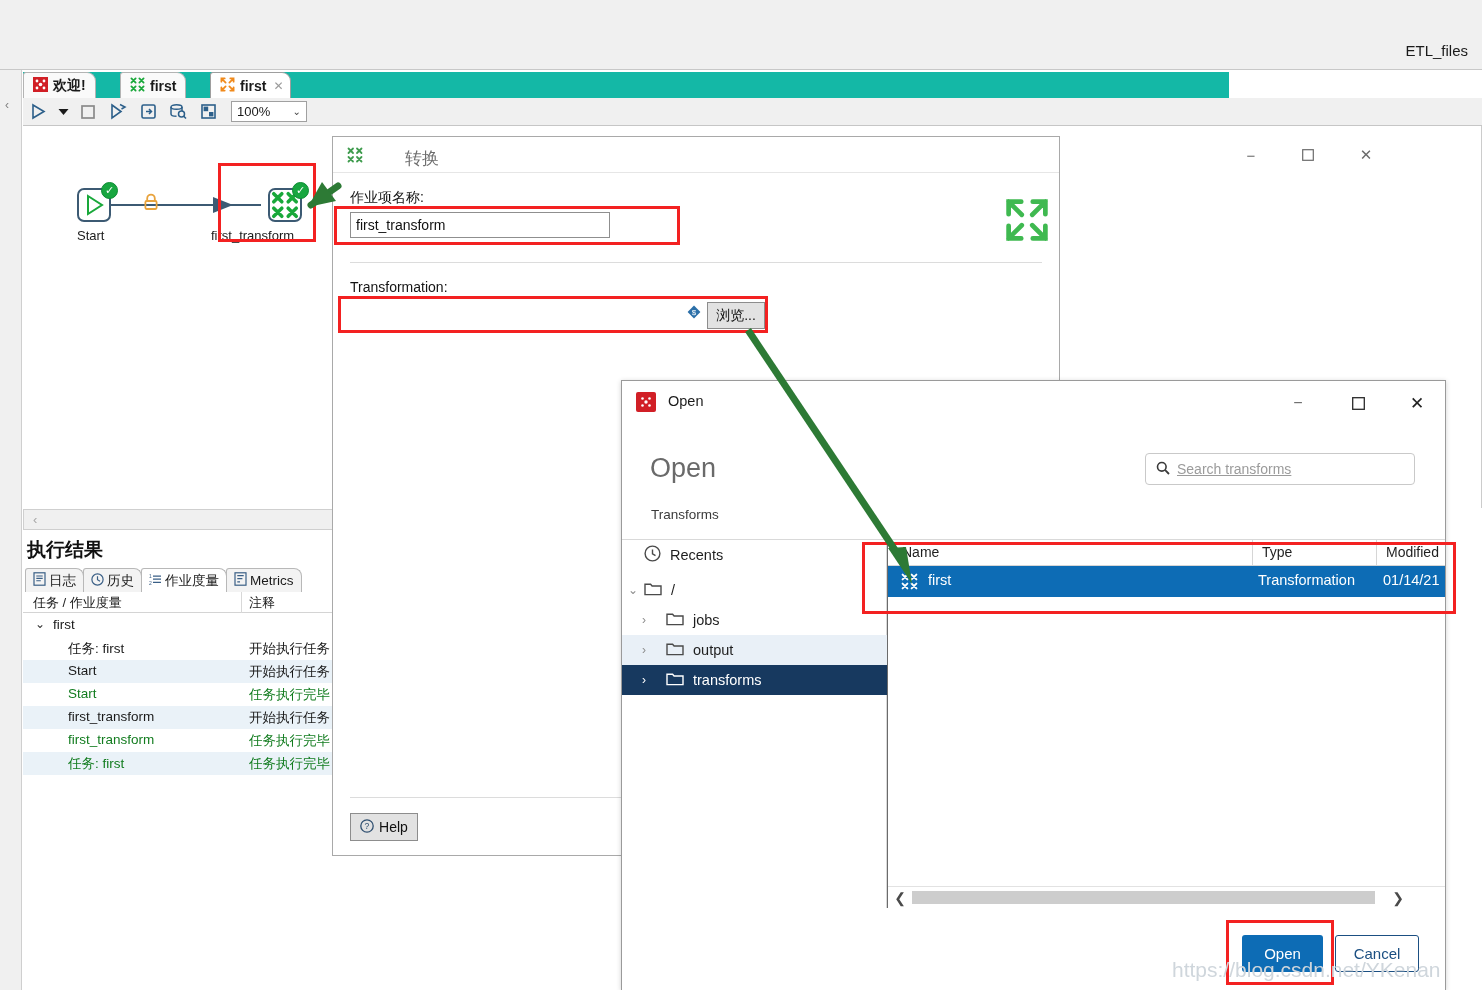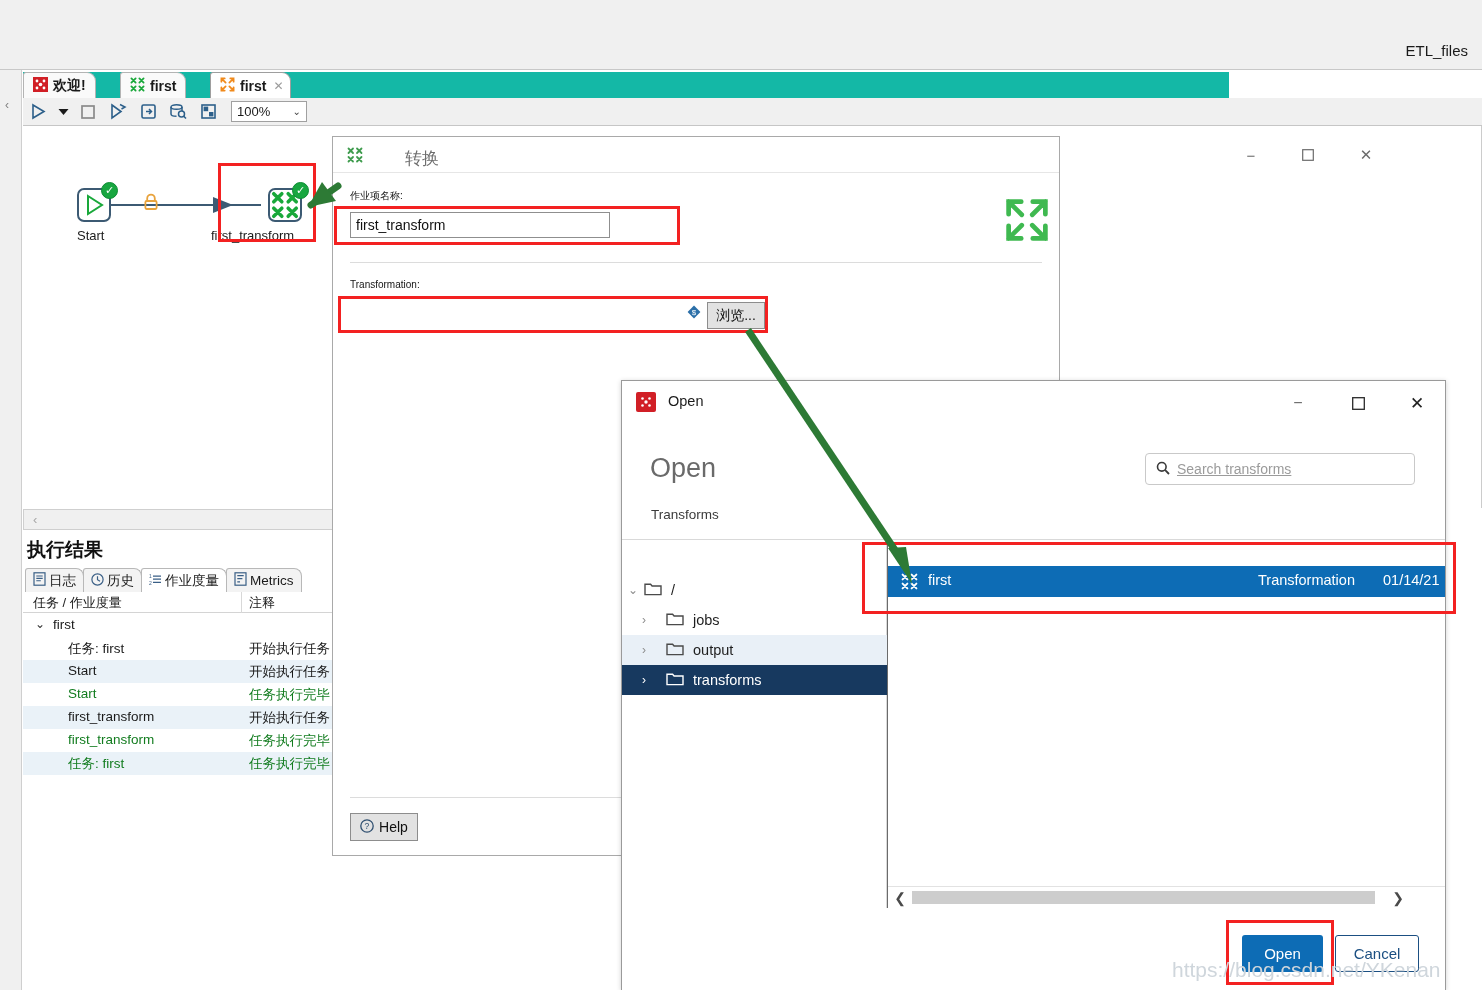--- a/index.html
+++ b/index.html
@@ -64,21 +64,21 @@
   .rrow .c{position:absolute;left:226px;top:3px;text-align:right;}
   .rrow.alt{background:#eaf2f8;}
 
   
   .dlg-tr{position:absolute;left:332px;top:136px;width:728px;height:720px;background:#fff;border:1px solid #a9a9a9;}
   .dlg-tr .titlebar{position:absolute;left:0;top:0;width:726px;height:36px;background:#fff;border-bottom:1px solid #e6e6e6;}
   .dlg-tr .tb-title{position:absolute;left:40px;top:10px;font-size:17px;color:#6e6e6e;margin-left:32px;}
   .dlg-tr .tb-icon{position:absolute;left:14px;top:10px;}
   .wbtn{position:absolute;top:6px;width:30px;height:24px;display:flex;align-items:center;justify-content:center;color:#6b6b6b;font-size:15px;}
 
-  .lbl{position:absolute;font-size:10px;color:#141414;}
+  .lbl{position:absolute;font-size:14px;color:#141414;}
   .txtin{position:absolute;height:26px;border:1px solid #8f8f8f;background:#fff;font-size:14px;
          padding:0 5px;line-height:24px;color:#111;}
   .hr{position:absolute;height:1px;background:#dcdcdc;}
   .varicon{position:absolute;color:#2b6fa8;font-size:14px;}
   .btn-grey{position:absolute;background:#e2e2e2;border:1px solid #8d8d8d;font-size:14px;
             display:flex;align-items:center;justify-content:center;gap:5px;color:#111;}
 
   .tabstrip{position:absolute;left:349px;top:348px;height:25px;display:flex;}
   .ttab{height:25px;display:flex;align-items:center;padding:0 8px;font-size:14.5px;
         border:1px solid #b4b4b4;border-bottom:none;border-radius:2px 9px 0 0;background:#f2f2f2;margin-right:-1px;}
@@ -470,20 +470,30 @@
           <circle cx="5.8" cy="5.8" r="4.3" fill="none" stroke="#3a3a3a" stroke-width="1.6"></circle>
           <path d="M9.2 9.2 L13 13" stroke="#3a3a3a" stroke-width="1.8"></path>
         </svg>
     </span>
     <span class="ph">Search transforms</span>
   </div>
 
   <div class="open-split"></div>
 
   <div class="tree">
+    <div class="titem" style="top:0;">
+      <span class="chev"></span>
+      <span style="margin-right:9px;">
+        <svg width="17" height="17" viewBox="0 0 17 17">
+            <circle cx="8.5" cy="8.5" r="7.4" fill="none" stroke="#4a4a4a" stroke-width="1.4"></circle>
+            <path d="M8.5 4.4 V8.8 L11.5 10.6" stroke="#4a4a4a" stroke-width="1.4" fill="none"></path>
+          </svg>
+      </span>
+      <span>Recents</span>
+    </div>
     <div class="titem" style="top:35px;">
       <span class="chev">⌄</span>
       <span style="margin-right:9px;">
         <svg width="18" height="15" viewBox="0 0 18 15">
             <path d="M1 3.2 H6.6 L8.1 5 H17 V13.6 H1 Z" fill="none" stroke="#4a4a4a" stroke-width="1.4"></path>
           </svg>
       </span>
       <span>/</span>
     </div>
     <div class="titem" style="top:65px;">
@@ -509,20 +519,27 @@
       <span style="margin-right:9px;">
         <svg width="18" height="15" viewBox="0 0 18 15">
             <path d="M1 3.2 H6.6 L8.1 5 H17 V13.6 H1 Z" fill="none" stroke="#ffffff" stroke-width="1.4"></path>
           </svg>
       </span>
       <span>transforms</span>
     </div>
   </div>
 
   <div class="filelist">
+    <div class="fl-head">
+      <div class="vd" style="left:364px;"></div>
+      <div class="vd" style="left:488px;"></div>
+      <div class="h" style="left:14px;">Name</div>
+      <div class="h" style="left:374px;">Type</div>
+      <div class="h" style="left:498px;">Modified</div>
+    </div>
     <div class="fl-row">
       <div class="c" style="left:13px;top:7px;">
         <svg width="17" height="17" viewBox="0 0 16 16" stroke="#ffffff" stroke-width="1.8" fill="none" stroke-linecap="round">
           <path d="M1.5 1.5 L6 6 M1.5 6 L6 1.5 M14.5 1.5 L10 6 M14.5 6 L10 1.5 M1.5 14.5 L6 10 M1.5 10 L6 14.5 M14.5 14.5 L10 10 M14.5 10 L10 14.5"></path>
         </svg>
       </div>
       <div class="c" style="left:40px;">first</div>
       <div class="c" style="left:370px;">Transformation</div>
       <div class="c" style="left:495px;">01/14/21</div>
     </div>

